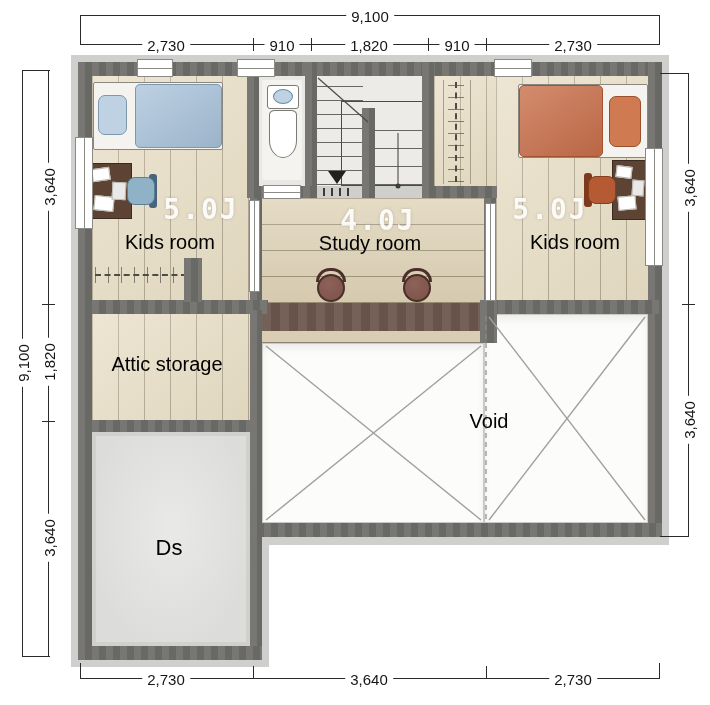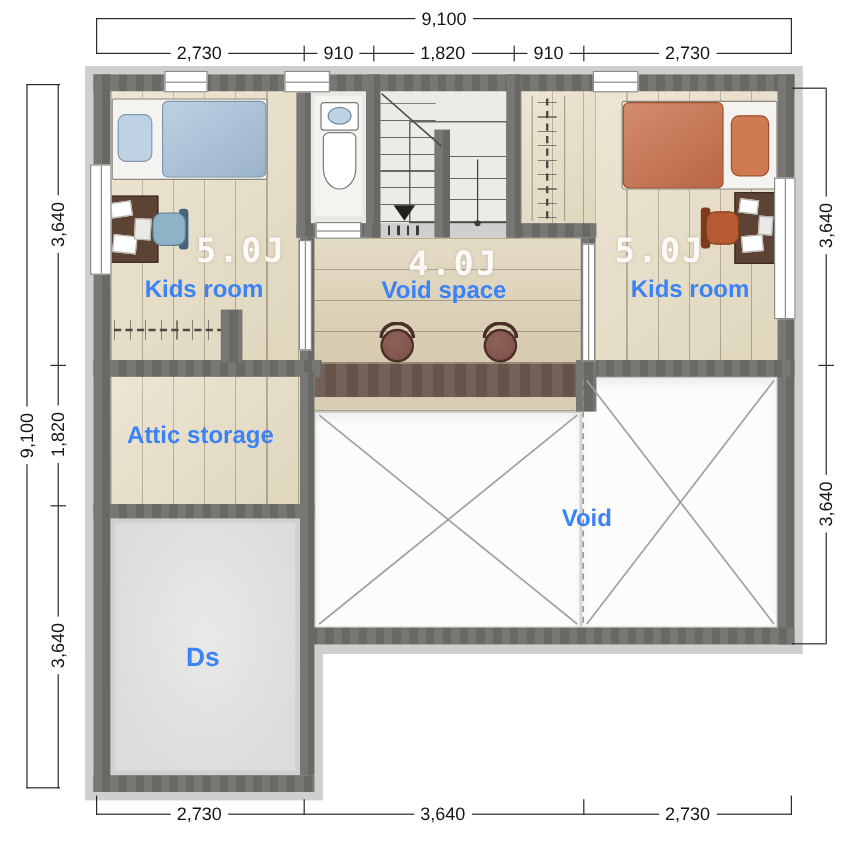--- a/index.html
+++ b/index.html
@@ -13,21 +13,21 @@
         repeating-linear-gradient(90deg, rgba(108,94,72,.45) 0 1px, transparent 1px 26px);}
   .wood-h{background-color:var(--study_floor,#ded2b6);
         background-image:linear-gradient(180deg, rgba(255,255,255,.22), rgba(0,0,0,.04)),
         repeating-linear-gradient(0deg, rgba(96,82,60,.5) 0 1px, transparent 1px 26px);}
   .void{background:var(--void_floor,#fcfcfb);box-shadow:inset 0 0 0 1px #c9c9c7, inset 0 5px 9px rgba(0,0,0,.07);}
   .shadow{background:#cfcfcd;}
   .dimline{background:#2a2a2a;}
   .dim-label{font-size:15px;color:var(--dim_text,#151515);background:#ffffff;line-height:1;
              padding:1px 5px;transform:translate(-50%,-50%);white-space:nowrap;}
   .dim-label.rot{transform:translate(-50%,-50%) rotate(-90deg);}
-  .room-label{font-size:20px;color:#3b82f6;transform:translate(-50%,-50%);white-space:nowrap;font-weight:bold;}
+  .room-label{font-size:20px;color:#000000;transform:translate(-50%,-50%);white-space:nowrap;}
   .size-label{font-family:"DejaVu Sans Mono",monospace;font-weight:bold;font-size:28px;
               color:rgba(255,255,255,.92);letter-spacing:2px;transform:translate(-50%,-50%);
               text-shadow:0 0 3px rgba(120,105,80,.35);white-space:nowrap;}
   .win{background:#ffffff;border:1px solid #8a8a86;box-sizing:border-box;}
   .paper{background:#ffffff;border:1px solid #b9b6ae;box-sizing:border-box;}
 </style>
 </head>
 <body>
 
 <div id="canvas">
@@ -147,26 +147,26 @@
     </g>
     <line x1="486" y1="316" x2="486" y2="521" stroke="#8a8a88" stroke-width="1.2" stroke-dasharray="5 4"></line>
     <line x1="318" y1="78" x2="368" y2="122" stroke="#4a4a48" stroke-width="1.2"></line>
     <line x1="398" y1="133" x2="398" y2="184" stroke="#3c3c3a" stroke-width="1"></line>
     <circle cx="398" cy="186" r="2.5" fill="#3c3c3a"></circle>
   </svg>
 
   <div class="abs size-label" style="left:201px;top:209px;">5.0J</div>
   <div class="abs room-label" style="left:170px;top:242px;">Kids room</div>
   <div class="abs size-label" style="left:378px;top:220px;">4.0J</div>
-  <div class="abs room-label" style="left:370px;top:243px;">Void space</div>
+  <div class="abs room-label" style="left:370px;top:243px;">Study room</div>
   <div class="abs size-label" style="left:550px;top:209px;">5.0J</div>
   <div class="abs room-label" style="left:575px;top:242px;">Kids room</div>
   <div class="abs room-label" style="left:167px;top:364px;text-align:center;">Attic storage</div>
   <div class="abs room-label" style="left:169px;top:548px;font-size:22px;">Ds</div>
-  <div class="abs room-label" style="left:489px;top:433px;">Void</div>
+  <div class="abs room-label" style="left:489px;top:421px;">Void</div>
 
   <div class="abs dimline" style="left:80px;top:15px;width:580px;height:1px;"></div>
   <div class="abs dimline" style="left:80px;top:15px;width:1px;height:30px;"></div>
   <div class="abs dimline" style="left:659px;top:15px;width:1px;height:30px;"></div>
   <div class="abs dim-label" style="left:370px;top:16px;">9,100</div>
   <div class="abs dimline" style="left:80px;top:44px;width:580px;height:1px;"></div>
   <div class="abs dimline" style="left:253px;top:38px;width:1px;height:13px;"></div>
   <div class="abs dimline" style="left:311px;top:38px;width:1px;height:13px;"></div>
   <div class="abs dimline" style="left:428px;top:38px;width:1px;height:13px;"></div>
   <div class="abs dimline" style="left:486px;top:38px;width:1px;height:13px;"></div>

